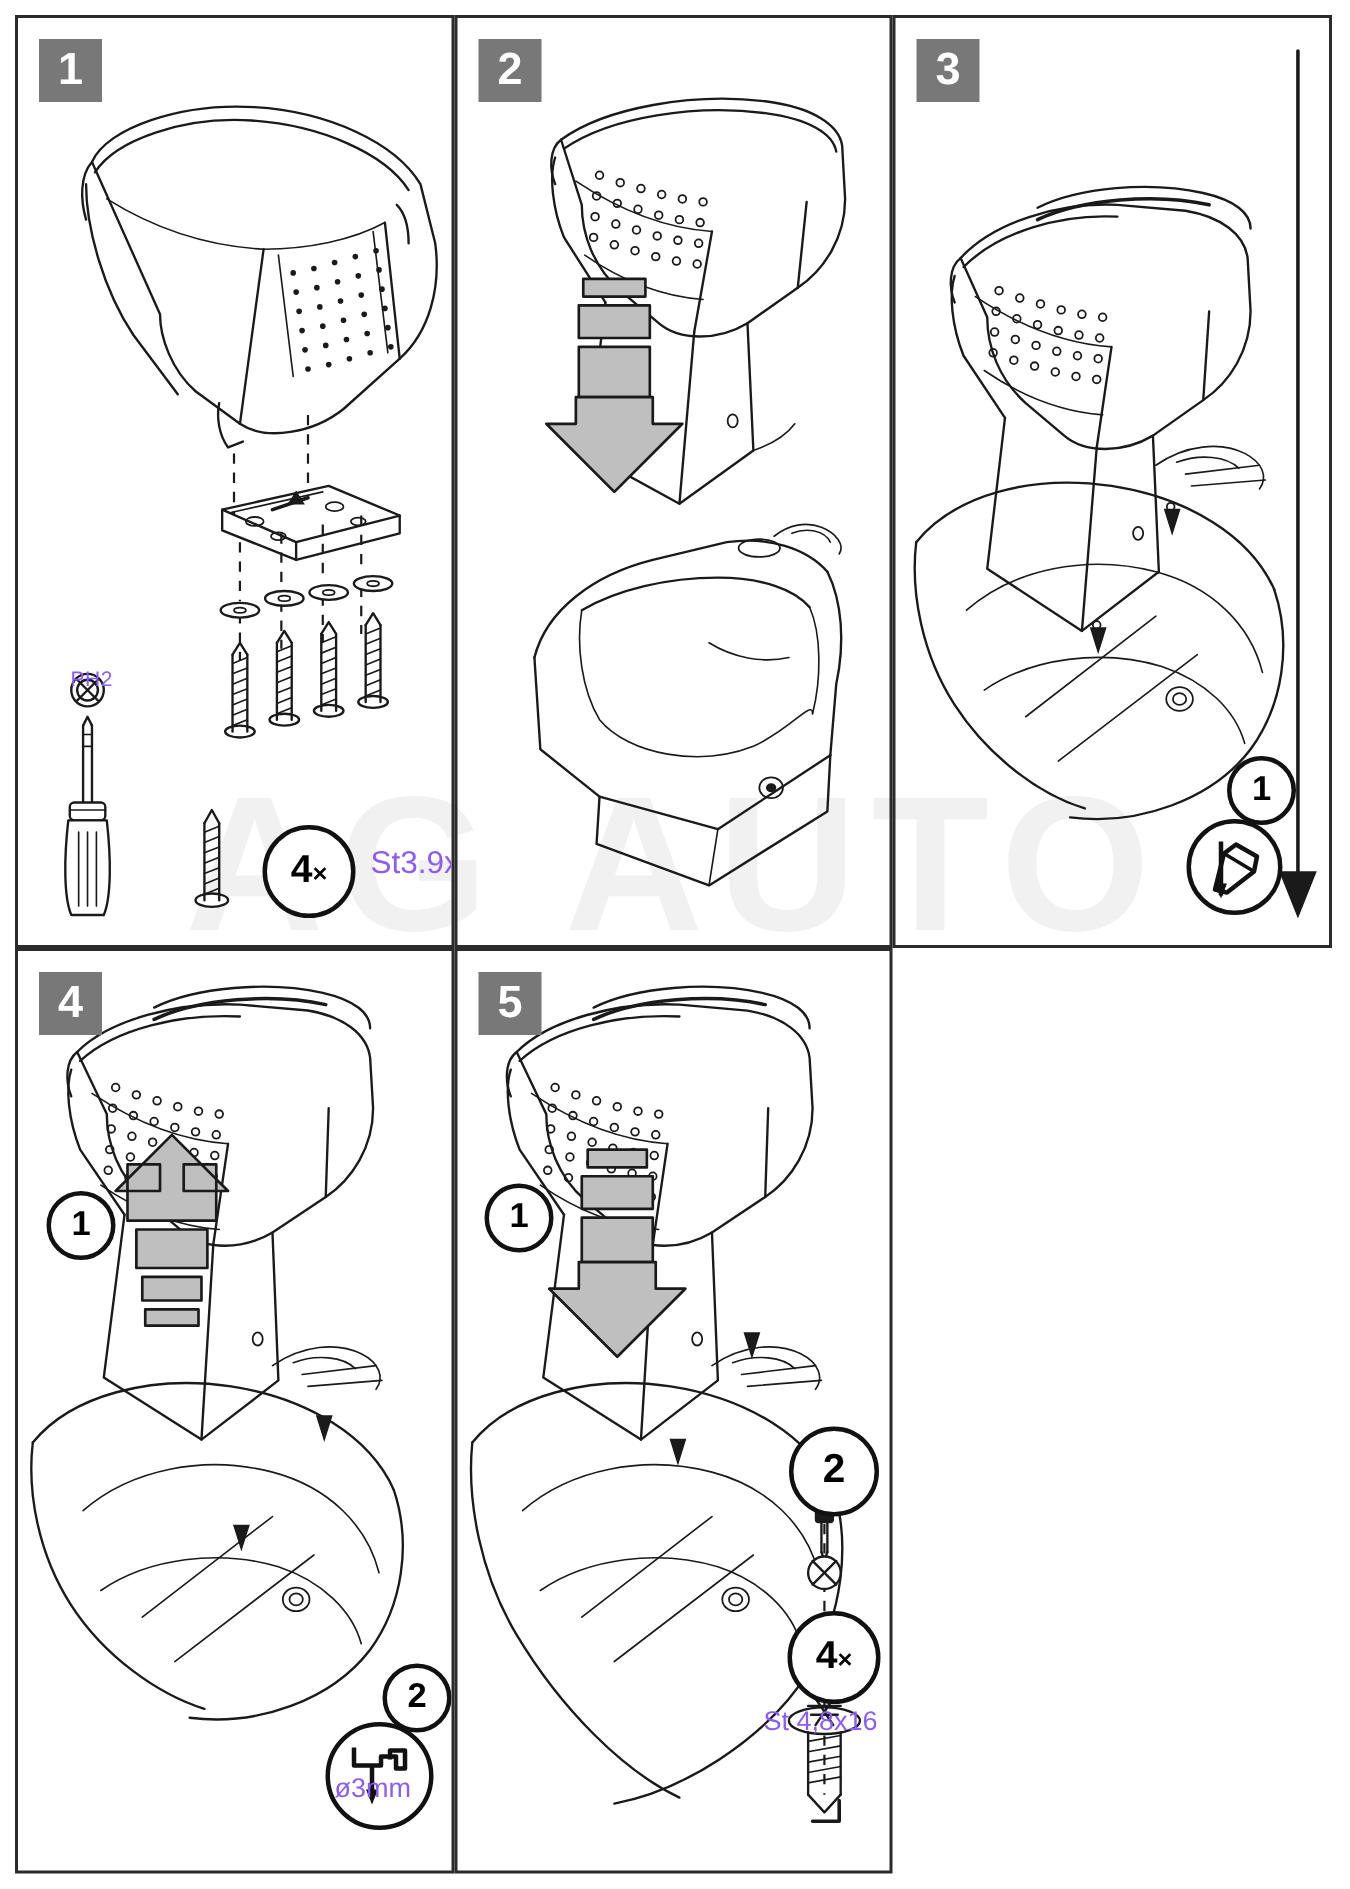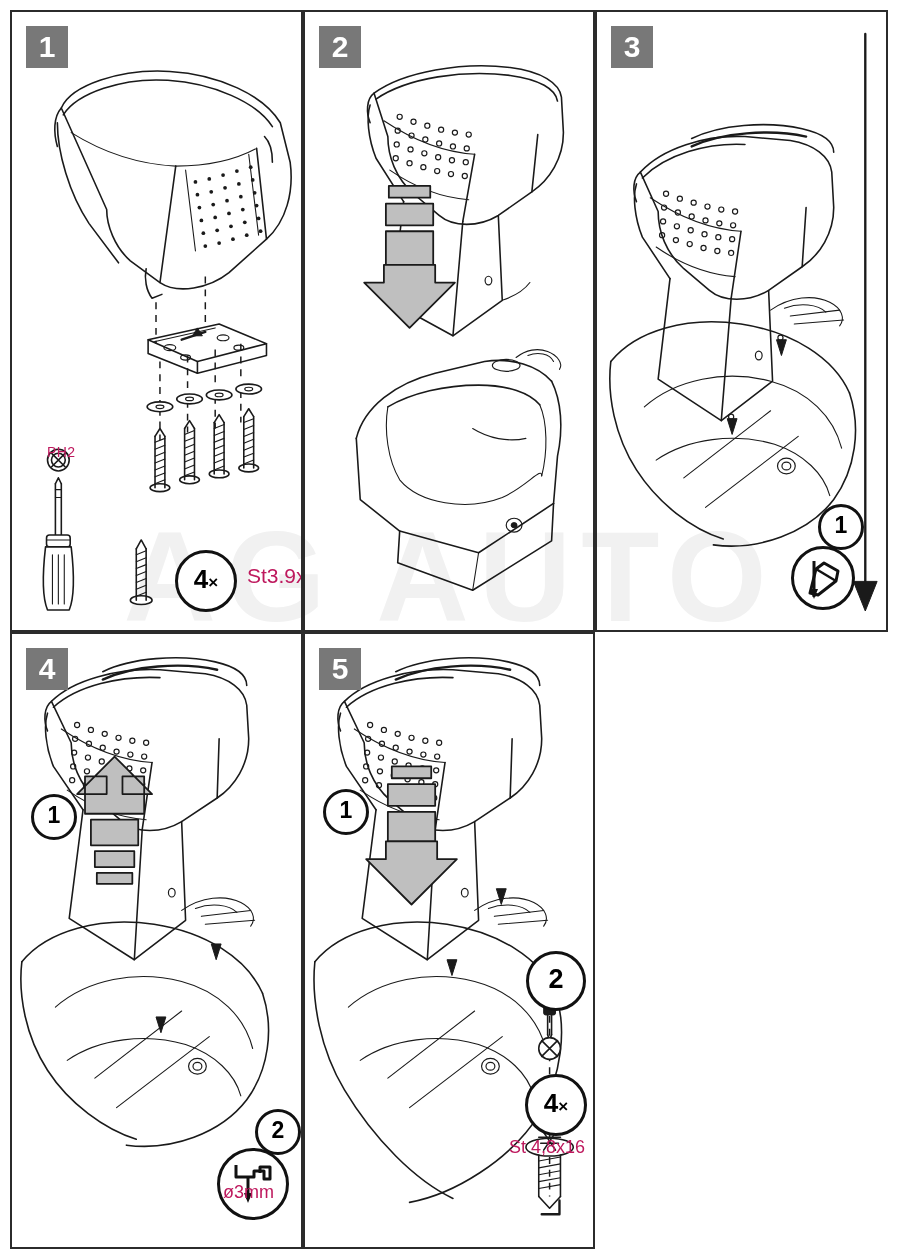--- a/index.html
+++ b/index.html
@@ -120,21 +120,21 @@
     width: 58px; height: 58px;
   }
   .callout.drill {
     width: 66px; height: 66px;
   }
 
   .lbl {
     position: absolute;
     font-family: "Liberation Sans", sans-serif;
     font-size: 21px;
-    color: #be185d;
+    color: #8b5cf6;
     white-space: nowrap;
     z-index: 7;
   }
   .lbl.small { font-size: 14px; letter-spacing: .4px; }
   .lbl.mid   { font-size: 18px; text-align: center; }
   .qty {
     position: absolute;
     width: 56px; height: 56px;
     border: 3px solid #111;
     border-radius: 50%;

